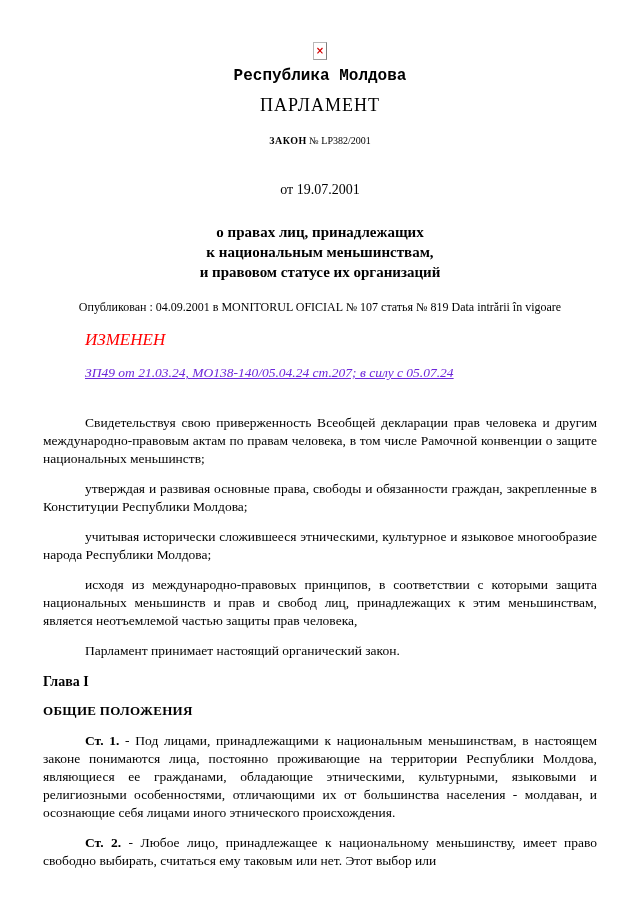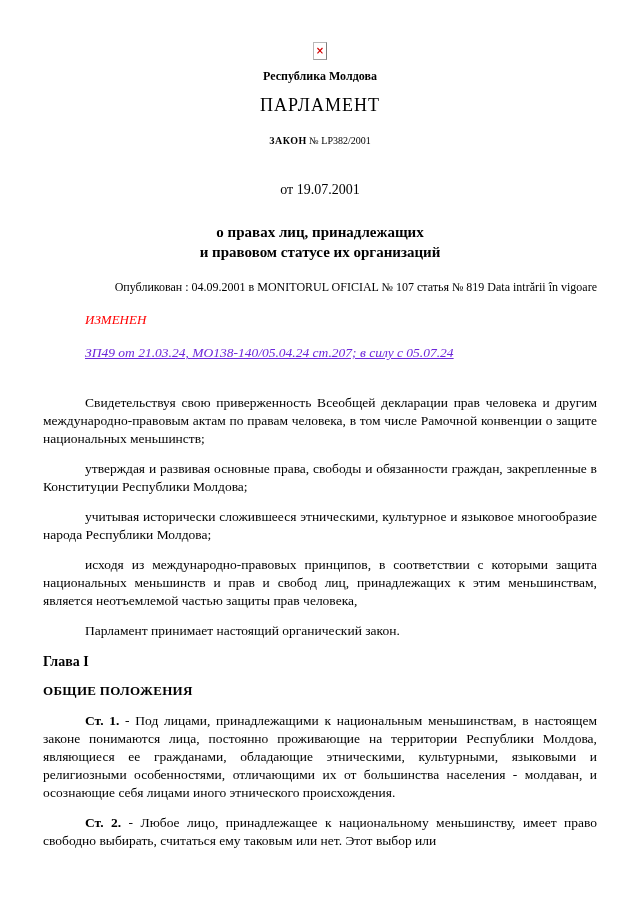--- a/index.html
+++ b/index.html
@@ -37,23 +37,24 @@
     font-family: "DejaVu Sans", sans-serif;
     font-size: 10px;
     font-weight: bold;
     color: #d40000;
     line-height: 16px;
     text-align: center;
     vertical-align: top;
   }
   .country {
     font-weight: bold;
-    font-size: 12px;
+    font-size: 16px;
     line-height: 14px;
     margin-top: 9px;
+    font-family: Liberation Mono, monospace;
   }
   .institution {
     font-size: 18px;
     line-height: 21px;
     letter-spacing: 1px;
     margin-top: 12px;
   }
   .law-line {
     font-size: 10px;
     line-height: 17px;
@@ -71,27 +72,27 @@
   .doc-title {
     font-weight: bold;
     font-size: 15px;
     line-height: 20px;
     margin-top: 24px;
   }
   .published {
     font-size: 12px;
     line-height: 15px;
     margin-top: 18px;
-    text-align: right;
+    text-align: center;
     white-space: nowrap;
   }
   .amendment-status {
     margin-top: 17px;
     padding-left: 42px;
-    font-size: 13px;
+    font-size: 17px;
     line-height: 16px;
     font-style: italic;
     color: #ff0000;
   }
   .amendment-link-line {
     margin-top: 16px;
     padding-left: 42px;
     font-size: 13.5px;
     line-height: 17px;
   }
@@ -142,20 +143,21 @@
       <span class="img-placeholder">×</span>
     </div>
     <div class="country">Республика Молдова</div>
     <div class="institution">ПАРЛАМЕНТ</div>
     <div class="law-line">
       <span class="law-label">ЗАКОН</span><span> № LP382/2001</span>
     </div>
     <div class="law-date">от 19.07.2001</div>
     <div class="doc-title">
       <div>о правах лиц, принадлежащих</div>
+      <div>к национальным меньшинствам,</div>
       <div>и правовом статусе их организаций</div>
     </div>
   </div>
 
   <div class="published">Опубликован : 04.09.2001 в MONITORUL OFICIAL № 107 статья № 819 Data intrării în vigoare</div>
 
   <div class="amendment-status">ИЗМЕНЕН</div>
 
   <div class="amendment-link-line">
     <a href="#">ЗП49 от 21.03.24, МО138-140/05.04.24 ст.207; в силу с 05.07.24</a>

